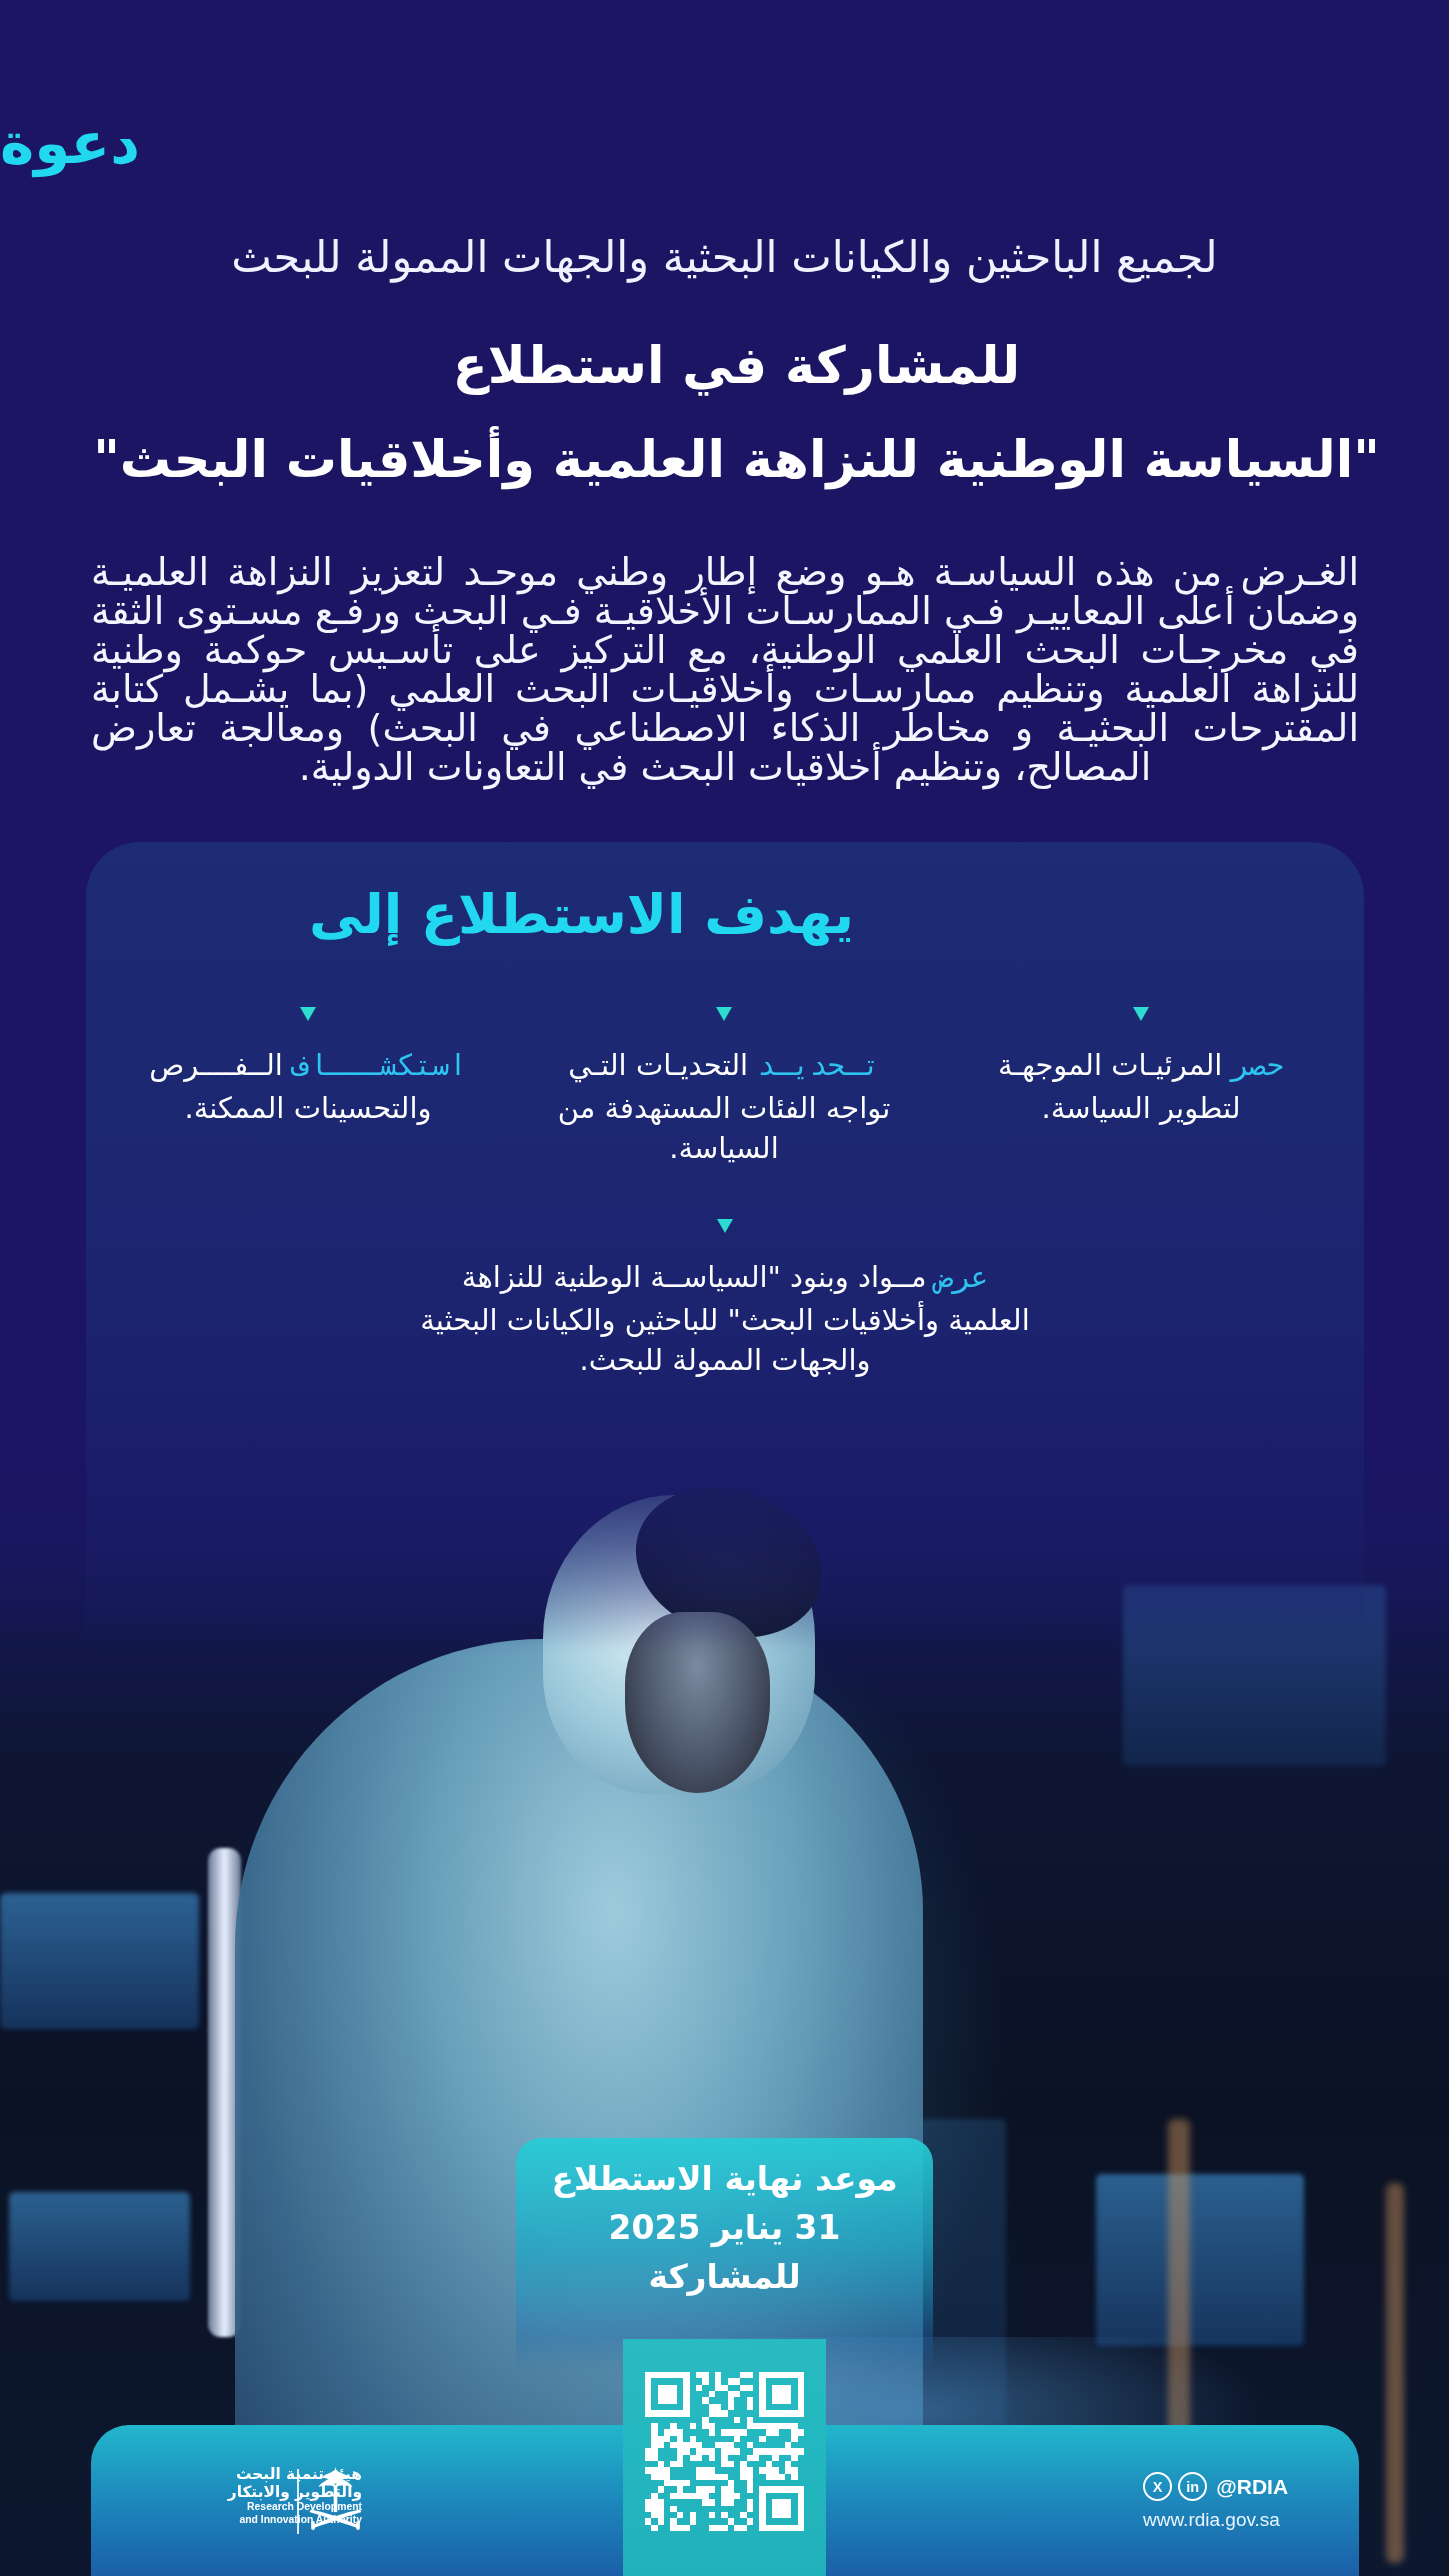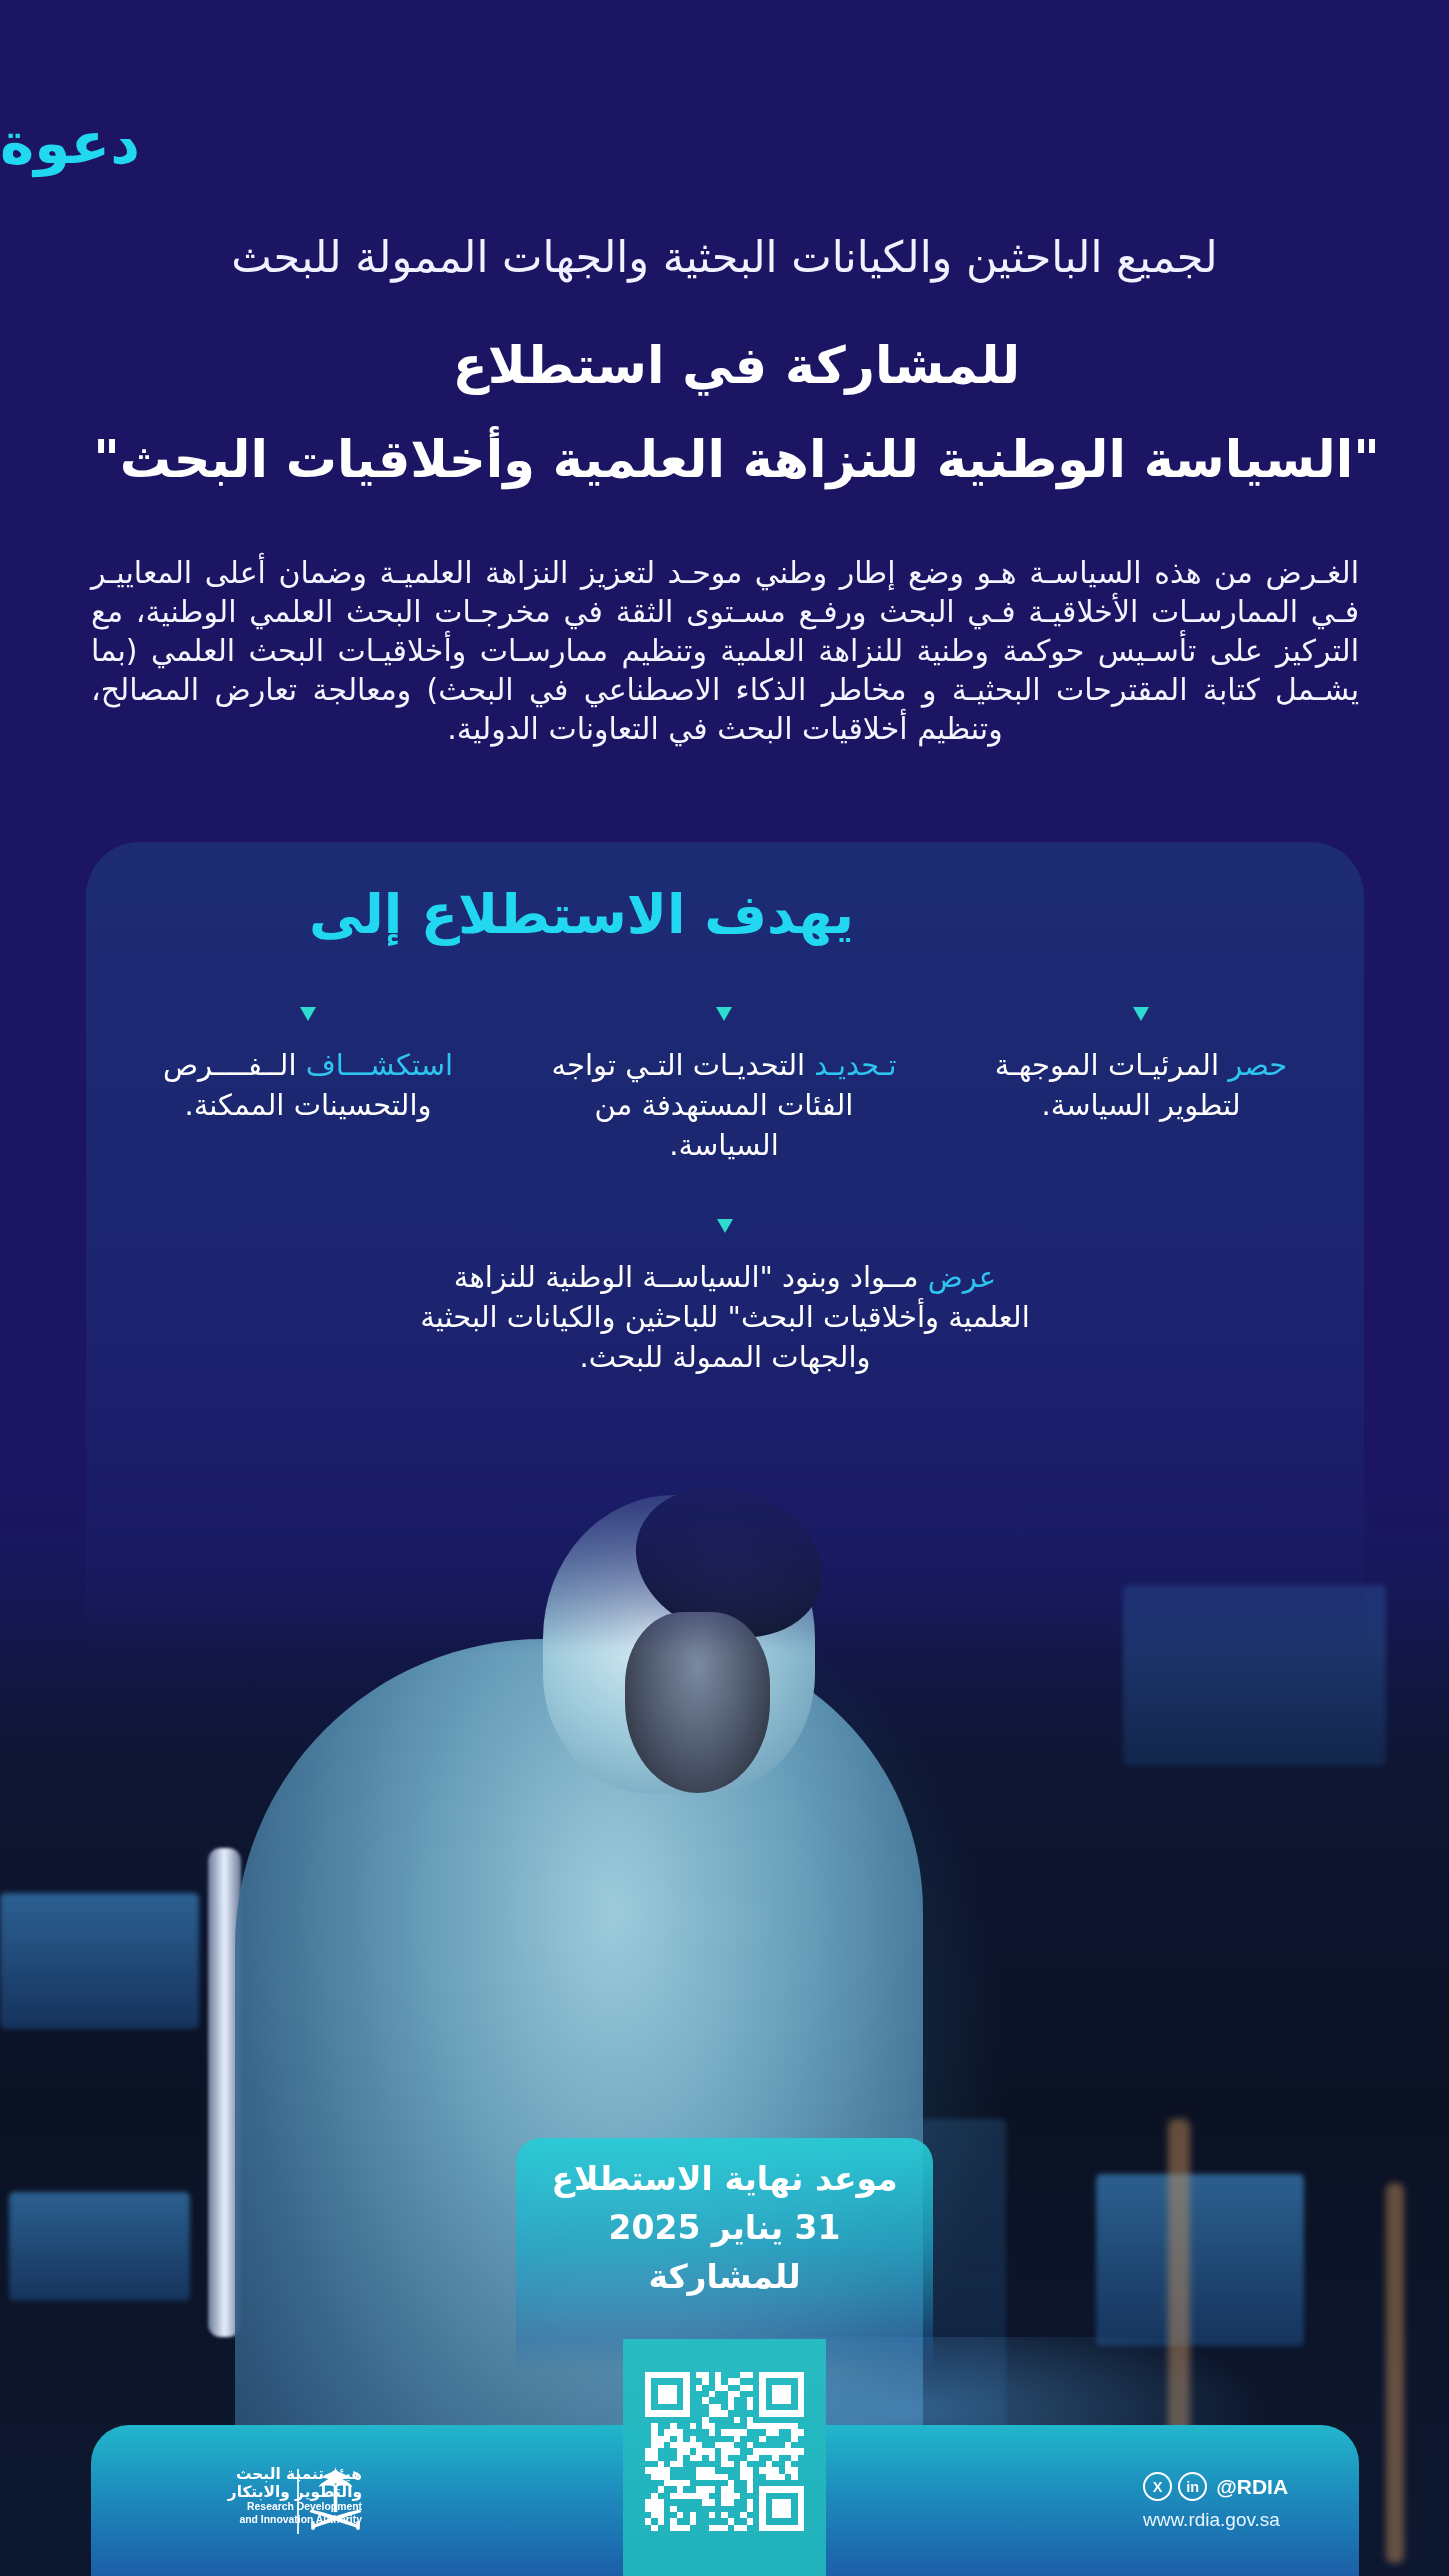--- a/index.html
+++ b/index.html
@@ -27,21 +27,21 @@
     position: absolute; top: 319px; left: 0; width: 1449px;
     text-align: center; color: #ffffff;
     font-size: 51px; font-weight: bold; line-height: 94px;
   }
   .headline span { display: block; padding-left: 24px; }
 
   
   .intro {
     position: absolute; top: 553px; left: 91px; width: 1268px;
     text-align: justify; text-align-last: center;
-    font-size: 30px; line-height: 39px; color: #f4f5ff;
+    font-size: 38px; line-height: 39px; color: #f4f5ff;
   }
 
   
   .card {
     position: absolute; top: 842px; left: 86px; width: 1278px; height: 815px;
     border-radius: 54px 54px 0 0;
     background: linear-gradient(180deg, #1d2c74 0%, #1c2470 55%, rgba(28,30,104,0.0) 100%);
   }
   .card-title {
     position: absolute; top: 879px; left: 0; width: 1163px;
@@ -50,21 +50,21 @@
   }
   .goal {
     position: absolute; text-align: center;
     font-size: 29px; line-height: 40px; color: #ffffff;
   }
   .goal .tri {
     display: block; width: 0; height: 0; margin: 0 auto 23.5px auto;
     border-left: 8.2px solid transparent; border-right: 8.2px solid transparent;
     border-top: 14.5px solid #2ddbd0;
   }
-  .goal .hl { color: #2ec4f0; }
+  .goal .hl { color: #2ec4f0; font-family: Liberation Mono, monospace; }
   .goal-1 { top: 1007px; left: 960px; width: 362px; }
   .goal-2 { top: 1007px; left: 543px;  width: 362px; }
   .goal-3 { top: 1007px; left: 127px;  width: 362px; }
   .goal-4 { top: 1219px; left: 417px;  width: 616px; }
 
   
   .photo {
     position: absolute; top: 1413px; left: 0; width: 1449px; height: 1163px;
     overflow: hidden;
     background:

